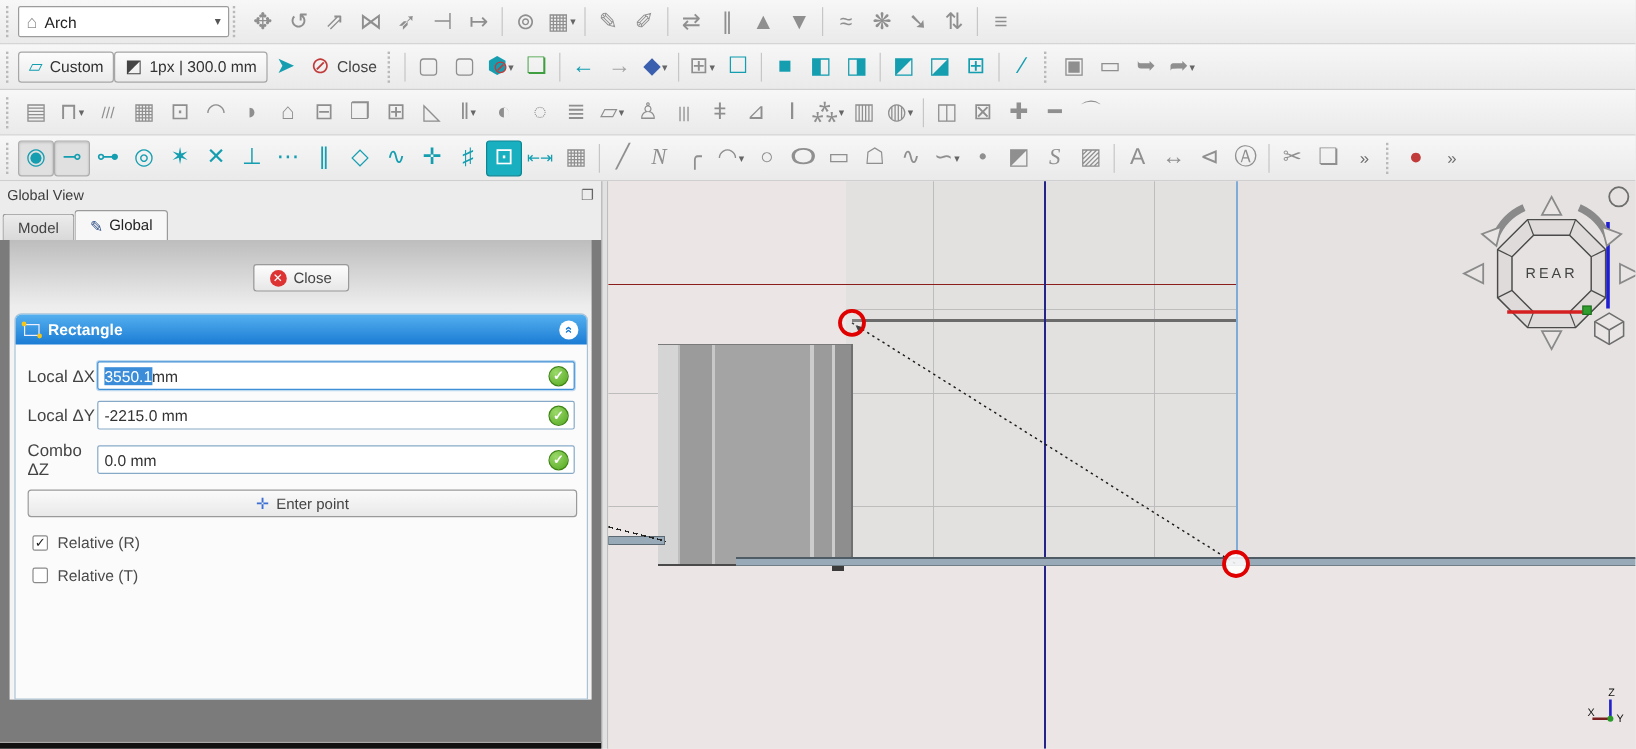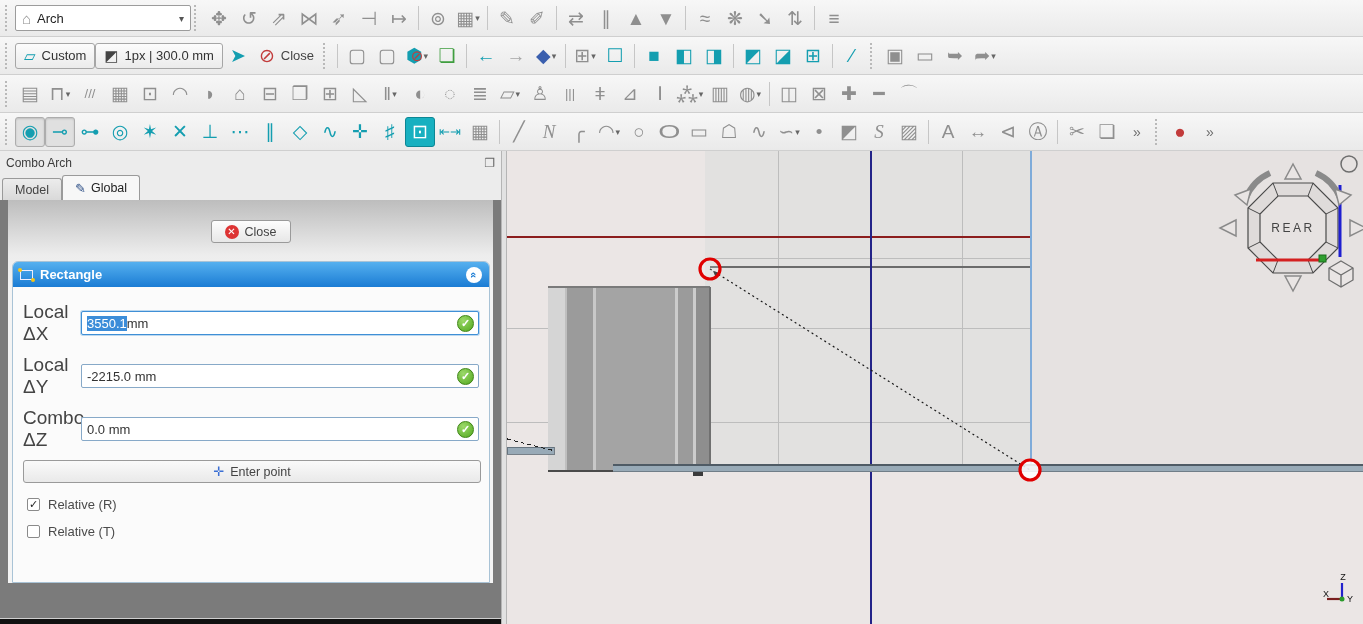--- a/index.html
+++ b/index.html
@@ -60,21 +60,21 @@
                background:linear-gradient(#55b0ef,#1b7cd4); border-radius:5px 5px 0 0;
                color:#fff; font-size:13px; font-weight:bold; }
   .rect-ic { width:13px; height:10px; border:1.5px solid #eef; position:relative; }
   .rect-ic i { position:absolute; width:4px; height:4px; border-radius:50%; background:#f5c518; }
   .rect-ic i.a { left:-3px; top:-3px; } .rect-ic i.b { right:-3px; bottom:-3px; }
   .collapse { margin-left:auto; width:16px; height:16px; border-radius:50%; background:#fff;
               color:#1b7cd4; display:flex; align-items:center; justify-content:center; }
   .collapse span { display:inline-block; transform:rotate(90deg); font-size:11px; font-weight:bold; }
   .card-in { padding:14px 10px 0 10px; }
   .frow { display:flex; align-items:center; margin-bottom:9px; }
-  .frow label { width:58px; font-size:19px; color:#444; }
+  .frow label { width:58px; font-size:14px; color:#444; }
   .field { position:relative; flex:1; height:24px; background:#fff; border:1px solid #87a9c8;
            border-radius:2px; display:flex; align-items:center; padding:0 24px 0 5px;
            font-size:13px; color:#333; }
   .field.focused { border:1px solid #3f8fd6; box-shadow:0 0 0 1px #bcd8ef; }
   .field .selx { background:#3c8dd9; color:#fff; }
   .chk { position:absolute; right:4px; top:3px; width:17px; height:17px; border-radius:50%;
          background:radial-gradient(circle at 35% 30%,#9bd96a,#53a81e); border:1px solid #3d8414;
          color:#fff; font-size:11px; font-weight:bold; display:flex; align-items:center; justify-content:center; }
   .ep-btn { margin:8px 10px 0 10px; width:458px; height:23px; display:flex; align-items:center;
             justify-content:center; gap:6px; border:1px solid #9a9a9a; border-radius:3px;
@@ -484,21 +484,21 @@
       </div>
       <div class="tbtn">
         <span class="g" style="color: rgb(110, 110, 110); font-size: 14px;">»</span>
       </div>
     </div>
 
   <div class="main">
 
     <div class="combo">
       <div class="combo-head">
-        <span>Combo Arch</span>
+        <span>Global View</span>
         <span class="float">❐</span>
       </div>
       <div class="tabsbar">
         <div class="tab">
           <span>Model</span>
         </div>
         <div class="tab active">
           <span class="pen">✎</span>
           <span>Global</span>
         </div>

